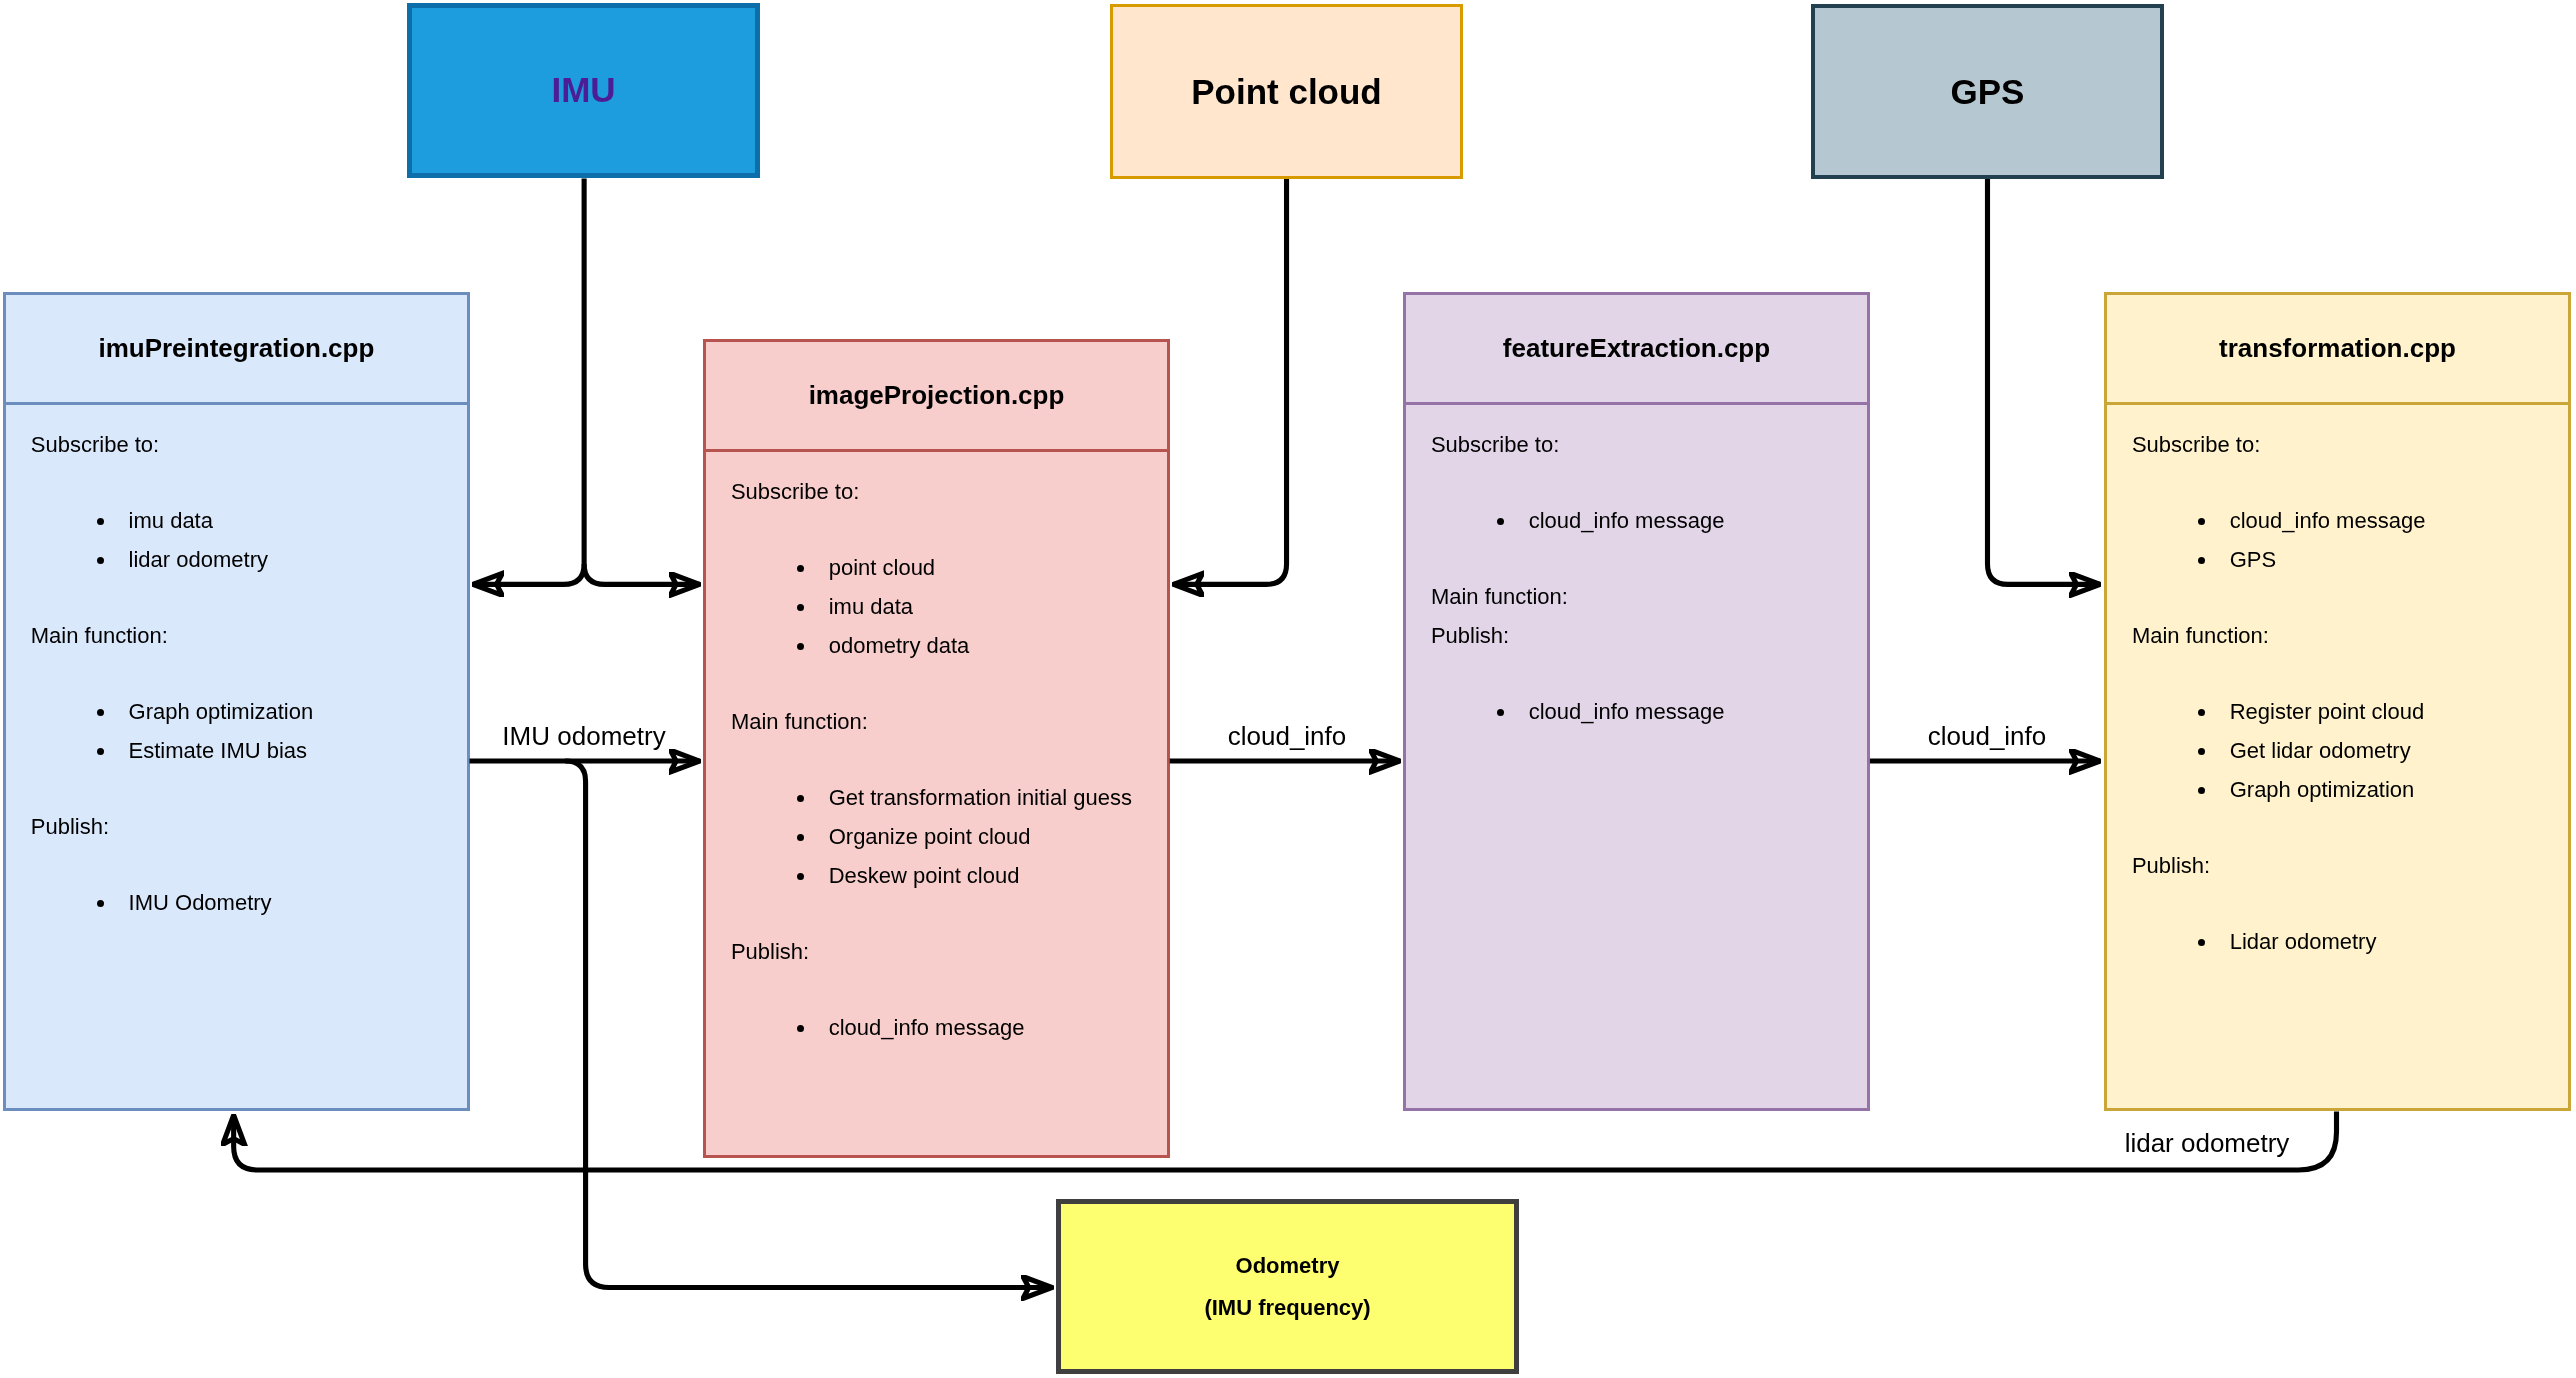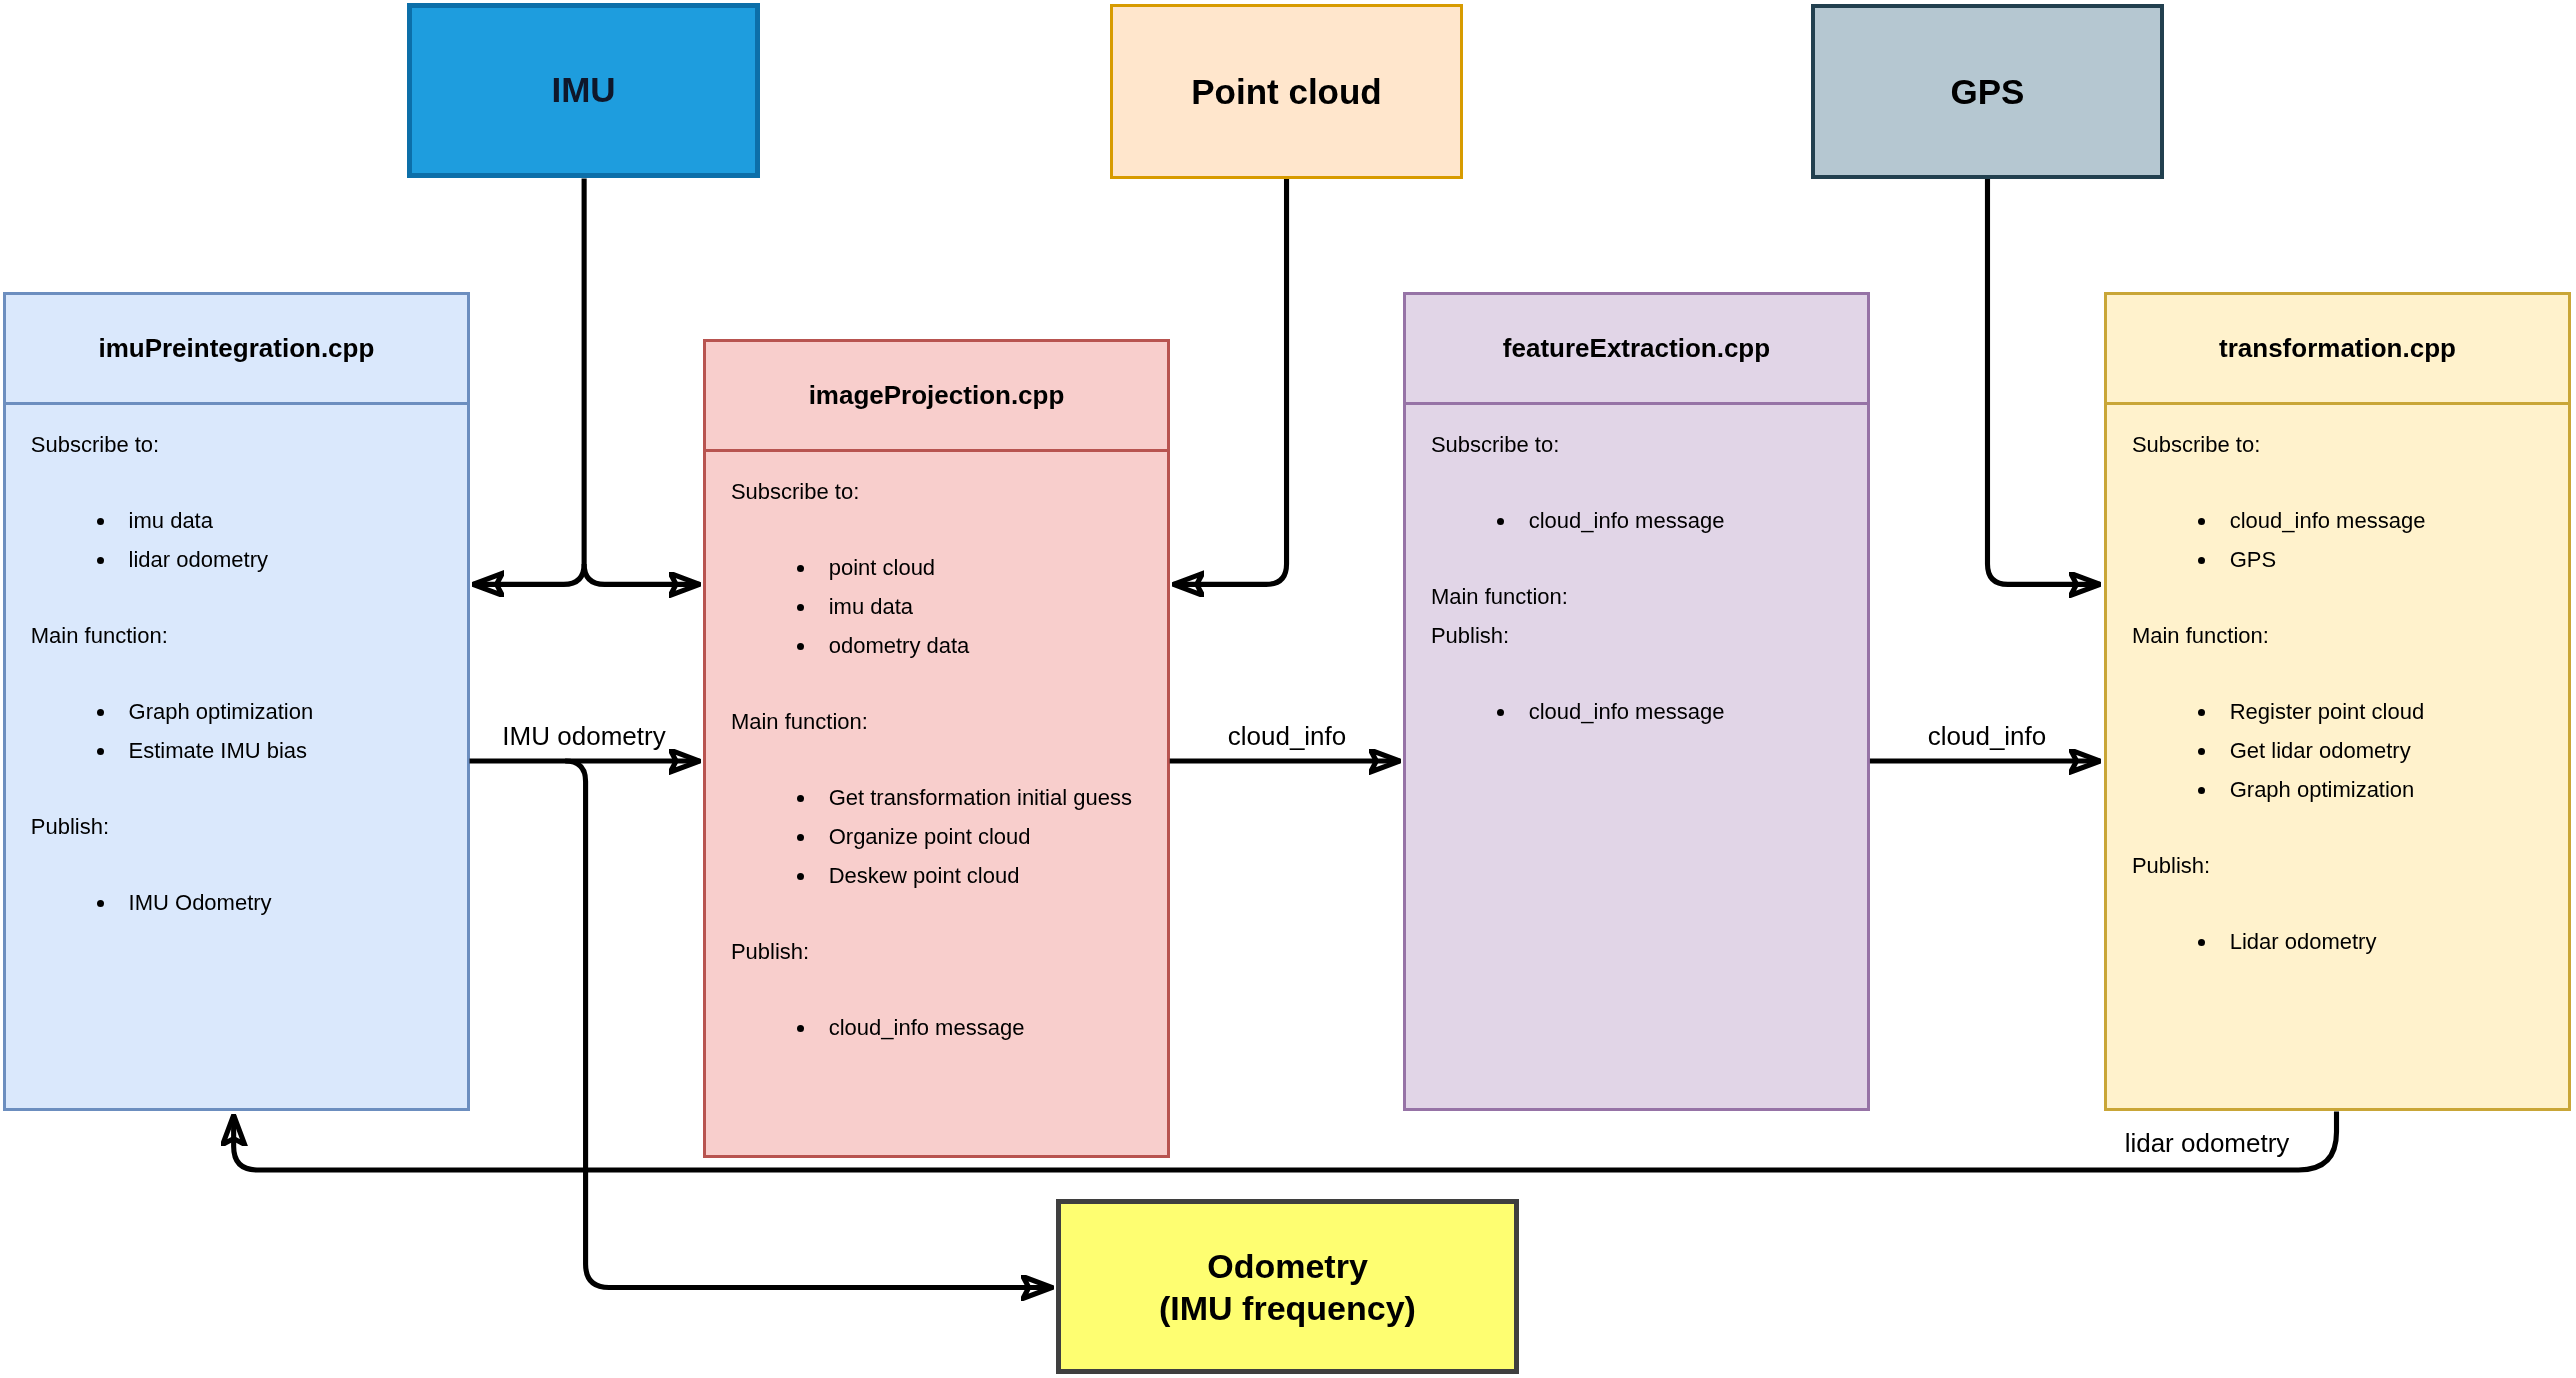--- a/index.html
+++ b/index.html
@@ -13,21 +13,21 @@
   }
   
   .edges{position:absolute;left:0;top:0;width:2576px;height:1379px;z-index:5;pointer-events:none;}
   .edges path{stroke:#000000;stroke-width:7;fill:none;}
   
   .src{
     position:absolute;display:flex;align-items:center;justify-content:center;
     box-sizing:border-box;z-index:2;
     font-weight:bold;font-size:35px;
   }
-  .src-imu{left:407px;top:2.9px;width:353px;height:175px;background:#1E9DDE;border:5.1px solid #0C6FA9;color:#0f172a;}
+  .src-imu{left:407px;top:2.9px;width:353px;height:175px;background:#1E9DDE;border:5.1px solid #0C6FA9;color:#4c1d95;}
   .src-pc {left:1110px;top:4.4px;width:353px;height:175px;background:#FFE6CC;border:3.7px solid #D79B00;color:#000000;}
   .src-gps{left:1811px;top:4.4px;width:353px;height:175px;background:#B5C7D1;border:4.4px solid #22404F;color:#000000;}
   
   .module{
     position:absolute;top:292px;width:467px;height:819px;
     box-sizing:border-box;z-index:2;
   }
   .m0{left:2.9px;  background:#DAE8FC;border:3.7px solid #6C8EBF;}
   .m1{left:703px; background:#F8CECC;border:3.7px solid #B85450;margin-top:47px;}
   .m2{left:1403px;background:#E1D5E7;border:3.7px solid #9673A6;}
@@ -44,21 +44,21 @@
     padding:20.4px 22px 0 22px;font-size:22px;line-height:39px;
   }
   .module .bd p{margin:0 0 0 2.9px;}
   .module .bd ul{margin:37px 0 37px 0;padding-left:89px;}
   .module .bd li{padding-left:11.7px;}
   
   .outbox{
     position:absolute;left:1056px;top:1199px;width:463px;height:175px;
     box-sizing:border-box;background:#FEFE71;border:5.1px solid #3F3F3F;z-index:2;
     display:flex;flex-direction:column;align-items:center;justify-content:center;
-    font-weight:bold;font-size:34px;line-height:42px;text-align:center;
+    font-weight:bold;font-size:22px;line-height:42px;text-align:center;
   }
   
   .elabel{
     position:absolute;z-index:4;font-size:26px;line-height:32px;white-space:nowrap;
     transform:translateX(-50%);
   }
   .lbl-imu-odom {left:584px; top:720px;}
   .lbl-cloud1   {left:1287px;top:720px;}
   .lbl-cloud2   {left:1987px;top:720px;}
   .lbl-lidar    {left:2207px;top:1127px;}

